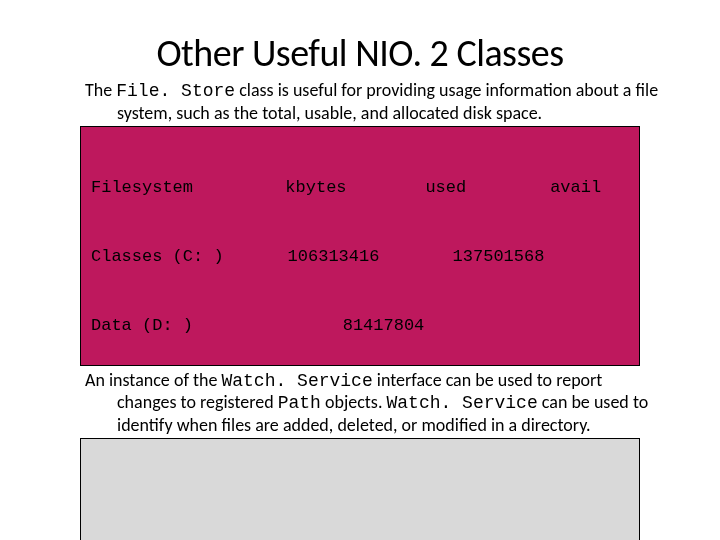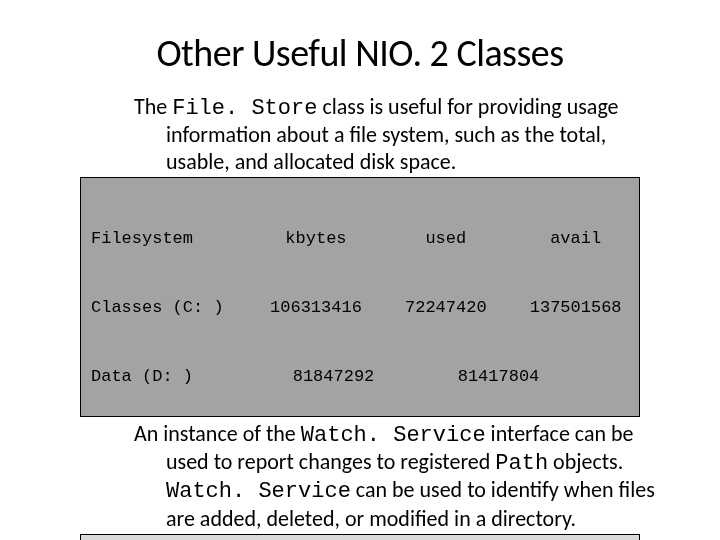--- a/index.html
+++ b/index.html
@@ -8,37 +8,37 @@
       height: 540px;
       background: #fff;
       font-family: Calibri, "Segoe UI", sans-serif;
       color: #000;
       padding: 30px 50px 30px 50px;
     }
     .title {
       font-size: 38px;
       font-weight: 400;
       text-align: center;
-      margin-bottom: 18px;
+      margin-bottom: 4px;
       letter-spacing: -0.5px;
     }
     .para {
-      font-size: 22px;
+      font-size: 18px;
       line-height: 1.2;
-      margin-left: 84px;
+      margin-left: 35px;
       margin-right: 10px;
       margin-bottom: 0px;
       text-indent: -32px;
       padding-left: 32px;
     }
     .mono {
       font-family: "Courier New", Courier, monospace;
     }
     .codebox {
-      background: #a3a3a3;
+      background: #be185d;
       border: 1.5px solid #000;
       font-family: "Courier New", Courier, monospace;
       font-size: 17px;
       line-height: 1.35;
       margin: 2px 30px 4px 30px;
       padding: 4px 10px 4px 10px;
       white-space: pre;
       overflow: hidden;
     }
     .codebox2 {
@@ -64,24 +64,24 @@
 
 <p class="para">
   <span>The </span><span class="mono">File. Store</span><span> class is useful for providing usage information about a file system, such as the total, usable, and allocated disk space.</span>
 </p>
 
 <div class="codebox">
   <div class="fs-row">
     <span class="fs-col-name">Filesystem</span><span class="fs-col-num">kbytes</span><span class="fs-gap"></span><span class="fs-col-num">used</span><span class="fs-gap"></span><span class="fs-col-num">avail</span>
   </div>
   <div class="fs-row">
-    <span class="fs-col-name">Classes (C: )</span><span class="fs-col-num">106313416</span><span class="fs-gap"></span><span class="fs-col-num">72247420</span><span class="fs-gap"></span><span class="fs-col-num">137501568</span>
+    <span class="fs-col-name">Classes (C: )</span><span class="fs-col-num">106313416</span><span class="fs-gap"></span><span class="fs-gap"></span><span class="fs-col-num">137501568</span>
   </div>
   <div class="fs-row">
-    <span class="fs-col-name">Data (D: )</span><span class="fs-col-num">81847292</span><span class="fs-gap"></span><span class="fs-gap"></span><span class="fs-col-num">81417804</span>
+    <span class="fs-col-name">Data (D: )</span><span class="fs-gap"></span><span class="fs-gap"></span><span class="fs-col-num">81417804</span>
   </div>
 </div>
 
 <p class="para">
   <span>An instance of the </span><span class="mono">Watch. Service</span><span> interface can be used to report changes to registered </span><span class="mono">Path</span><span> objects. </span><span class="mono">Watch. Service</span><span> can be used to identify when files are added, deleted, or modified in a directory.</span>
 </p>
 
 <div class="codebox2">
 
 

